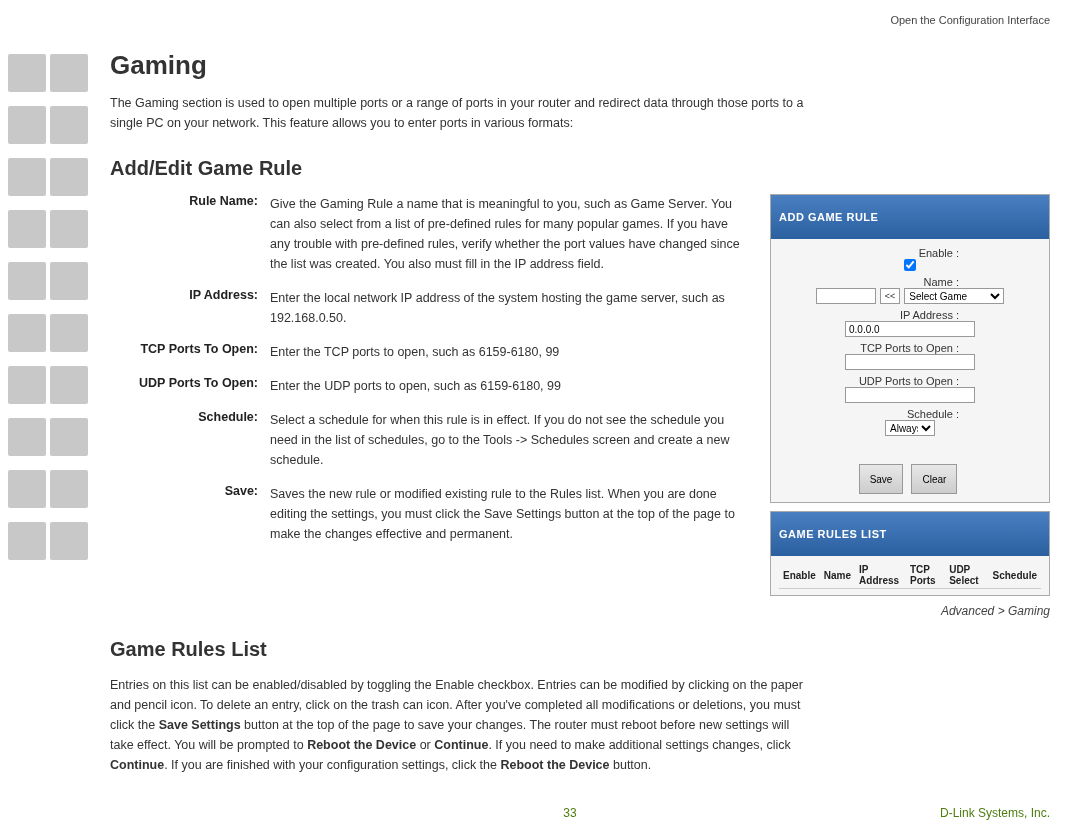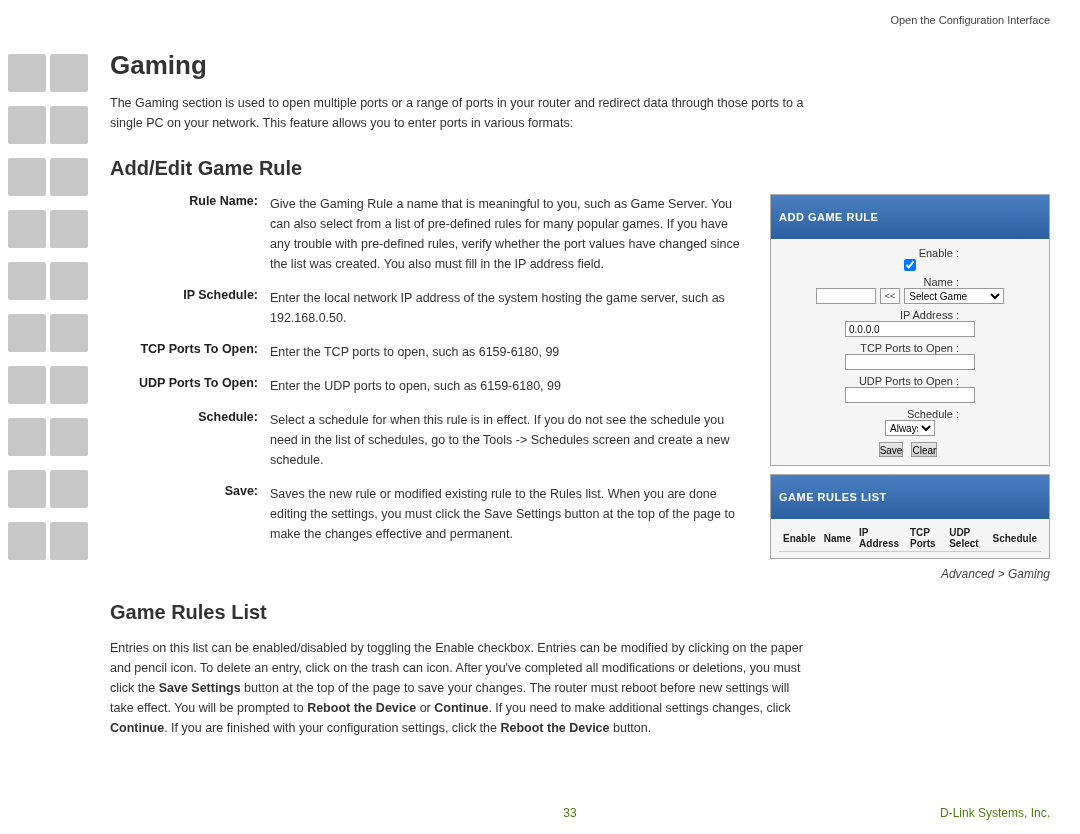--- a/index.html
+++ b/index.html
@@ -209,24 +209,25 @@
       padding: 1px 4px;
       height: 16px;
       cursor: pointer;
       color: #333;
     }
 
     .panel-btn {
       background: linear-gradient(to bottom, #e8e8e8, #ccc);
       border: 1px solid #999;
       font-size: 10px;
-      padding: 2px 0;
+      padding: 2px 10px;
       cursor: pointer;
       margin-right: 4px;
-      height: 15px;
+      height: 30px;
+      margin-top: 22px;
     }
 
     .panel-btn-row {
       display: flex;
       align-items: center;
       justify-content: center;
       margin-top: 6px;
       gap: 4px;
     }
 
@@ -362,21 +363,21 @@
     <div class="def-section">
 
       <div class="def-list">
 
         <div class="def-row">
           <span class="def-term">Rule Name:</span>
           <span class="def-desc">Give the Gaming Rule a name that is meaningful to you, such as Game Server. You can also select from a list of pre-defined rules for many popular games. If you have any trouble with pre-defined rules, verify whether the port values have changed since the list was created. You also must fill in the IP address field.</span>
         </div>
 
         <div class="def-row">
-          <span class="def-term">IP Schedule:</span>
+          <span class="def-term">IP Address:</span>
           <span class="def-desc">Enter the local network IP address of the system hosting the game server, such as 192.168.0.50.</span>
         </div>
 
         <div class="def-row">
           <span class="def-term">TCP Ports To Open:</span>
           <span class="def-desc">Enter the TCP ports to open, such as 6159-6180, 99</span>
         </div>
 
         <div class="def-row">
           <span class="def-term">UDP Ports To Open:</span>

